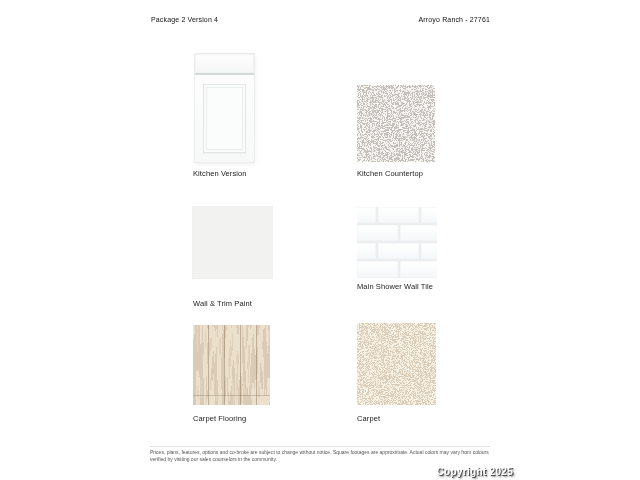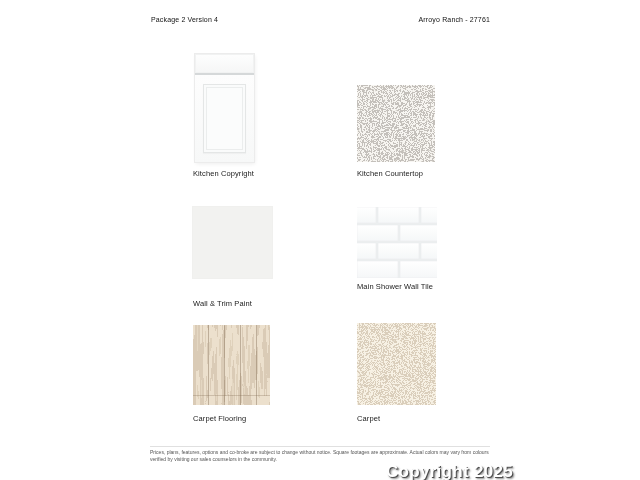--- a/index.html
+++ b/index.html
@@ -38,41 +38,41 @@
   .countertop{left:357px;top:85px;width:78px;height:77px;}
   .shower{left:357px;top:207px;width:80px;height:71px;}
   .vinyl{left:193px;top:325px;width:77px;height:80px;}
   .carpet{left:357px;top:323px;width:79px;height:82px;}
   .swatch svg{display:block;width:100%;height:100%;}
   
   .footer-divider{position:absolute;left:150px;top:446px;width:340px;height:1px;background:#e0e0e0;}
   .fineprint{position:absolute;left:150px;top:449px;width:345px;font-size:5px;line-height:6.5px;color:#555;}
   .watermark{
     position:absolute;right:127px;bottom:3px;text-align:left;
-    font-weight:bold;font-size:17px;line-height:11.5px;letter-spacing:.3px;color:#ffffff;
+    font-weight:bold;font-size:10px;line-height:11.5px;letter-spacing:.3px;color:#ffffff;
     text-shadow:1px 1px 0 #4d4d4d, 2px 2px 2px rgba(0,0,0,0.45);
     white-space:nowrap;
     margin-top:45px;
   }
 </style>
 </head>
 <body>
 
 <div id="page">
 
   <div class="hdr hdr-left">Package 2 Version 4</div>
   <div class="hdr hdr-right">Arroyo Ranch - 27761</div>
 
   <div class="swatch cabinet">
     <div class="drawer"></div>
     <div class="door">
       <div class="panel"></div>
     </div>
   </div>
-  <div class="tile-label" style="left:193px;top:169px;">Kitchen Copyright</div>
+  <div class="tile-label" style="left:193px;top:169px;">Kitchen Version</div>
 
   <div class="swatch countertop">
     <svg viewBox="0 0 78 77" preserveAspectRatio="none">
       <defs>
         <filter id="f-granite" x="0" y="0" width="100%" height="100%">
           <feTurbulence type="fractalNoise" baseFrequency="0.9" numOctaves="2" seed="3"></feTurbulence>
           <feColorMatrix type="saturate" values="0"></feColorMatrix>
           <feComponentTransfer>
             <feFuncR type="discrete" tableValues="0.16 0.86 0.55 0.93 0.70 0.30"></feFuncR>
             <feFuncG type="discrete" tableValues="0.15 0.84 0.53 0.91 0.68 0.28"></feFuncG>

